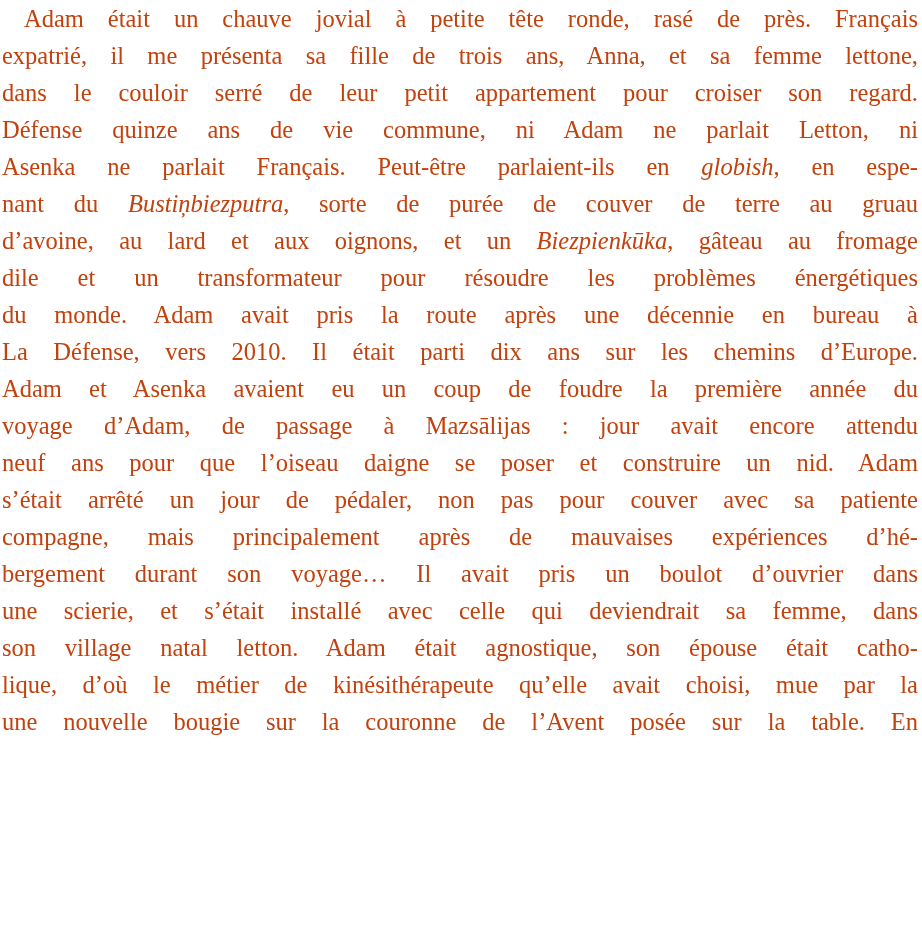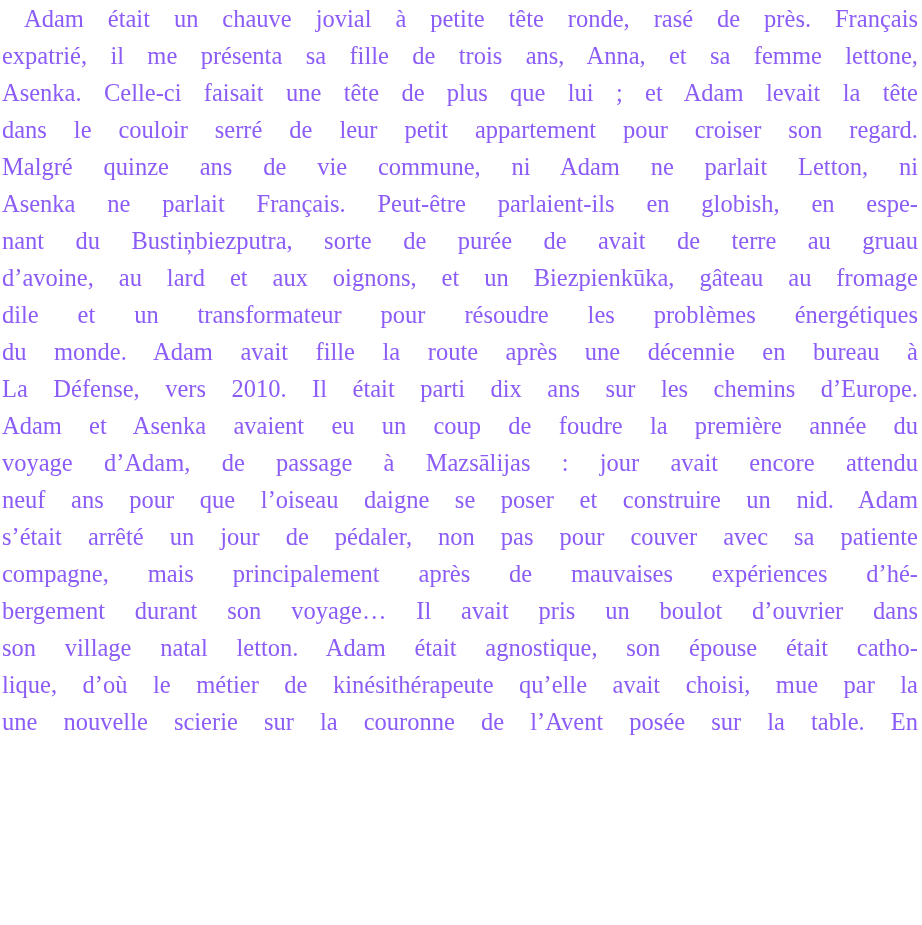--- a/index.html
+++ b/index.html
@@ -6,60 +6,61 @@
     margin: 0;
     padding: 0;
     background: #ffffff;
   }
   .book-page {
     width: 922px;
     height: 925px;
     box-sizing: border-box;
     padding: 0 4px 0 2px;
     background: #ffffff;
-    color: #8b5cf6;
+    color: #c2410c;
     font-family: "Liberation Serif", "DejaVu Serif", serif;
     font-size: 24.5px;
     line-height: 37px;
     overflow: hidden;
   }
   .line {
     height: 37px;
     overflow: hidden;
     text-align: justify;
     text-align-last: justify;
     -moz-text-align-last: justify;
     white-space: normal;
     hyphens: none;
   }
   .line.indent {
     text-indent: 22px;
   }
   .it {
+    font-style: italic;
   }
 </style>
 </head>
 <body>
 
 <div class="book-page">
   <div>
       <div class="line indent"><span class="">Adam était un chauve jovial à petite tête ronde, rasé de près. Français</span></div>
       <div class="line"><span class="">expatrié, il me présenta sa fille de trois ans, Anna, et sa femme lettone,</span></div>
-      <div class="line"><span class="">Asenka. Celle-ci faisait une tête de plus que lui ; et Adam levait la tête</span></div>
       <div class="line"><span class="">dans le couloir serré de leur petit appartement pour croiser son regard.</span></div>
-      <div class="line"><span class="">Malgré quinze ans de vie commune, ni Adam ne parlait Letton, ni</span></div>
+      <div class="line"><span class="">Défense quinze ans de vie commune, ni Adam ne parlait Letton, ni</span></div>
       <div class="line"><span class="">Asenka ne parlait Français. Peut-être parlaient-ils en </span><span class="it">globish</span><span class="">, en espe-</span></div>
-      <div class="line"><span class="">nant du </span><span class="it">Bustiņbiezputra</span><span class="">, sorte de purée de avait de terre au gruau</span></div>
+      <div class="line"><span class="">nant du </span><span class="it">Bustiņbiezputra</span><span class="">, sorte de purée de couver de terre au gruau</span></div>
       <div class="line"><span class="">d’avoine, au lard et aux oignons, et un </span><span class="it">Biezpienkūka</span><span class="">, gâteau au fromage</span></div>
       <div class="line"><span class="">dile et un transformateur pour résoudre les problèmes énergétiques</span></div>
-      <div class="line"><span class="">du monde. Adam avait fille la route après une décennie en bureau à</span></div>
+      <div class="line"><span class="">du monde. Adam avait pris la route après une décennie en bureau à</span></div>
       <div class="line"><span class="">La Défense, vers 2010. Il était parti dix ans sur les chemins d’Europe.</span></div>
       <div class="line"><span class="">Adam et Asenka avaient eu un coup de foudre la première année du</span></div>
       <div class="line"><span class="">voyage d’Adam, de passage à Mazsālijas : jour avait encore attendu</span></div>
       <div class="line"><span class="">neuf ans pour que l’oiseau daigne se poser et construire un nid. Adam</span></div>
       <div class="line"><span class="">s’était arrêté un jour de pédaler, non pas pour couver avec sa patiente</span></div>
       <div class="line"><span class="">compagne, mais principalement après de mauvaises expériences d’hé-</span></div>
       <div class="line"><span class="">bergement durant son voyage… Il avait pris un boulot d’ouvrier dans</span></div>
+      <div class="line"><span class="">une scierie, et s’était installé avec celle qui deviendrait sa femme, dans</span></div>
       <div class="line"><span class="">son village natal letton. Adam était agnostique, son épouse était catho-</span></div>
       <div class="line"><span class="">lique, d’où le métier de kinésithérapeute qu’elle avait choisi, mue par la</span></div>
-      <div class="line"><span class="">une nouvelle scierie sur la couronne de l’Avent posée sur la table. En</span></div>
+      <div class="line"><span class="">une nouvelle bougie sur la couronne de l’Avent posée sur la table. En</span></div>
     </div>
 </div>
 
 </body></html>

